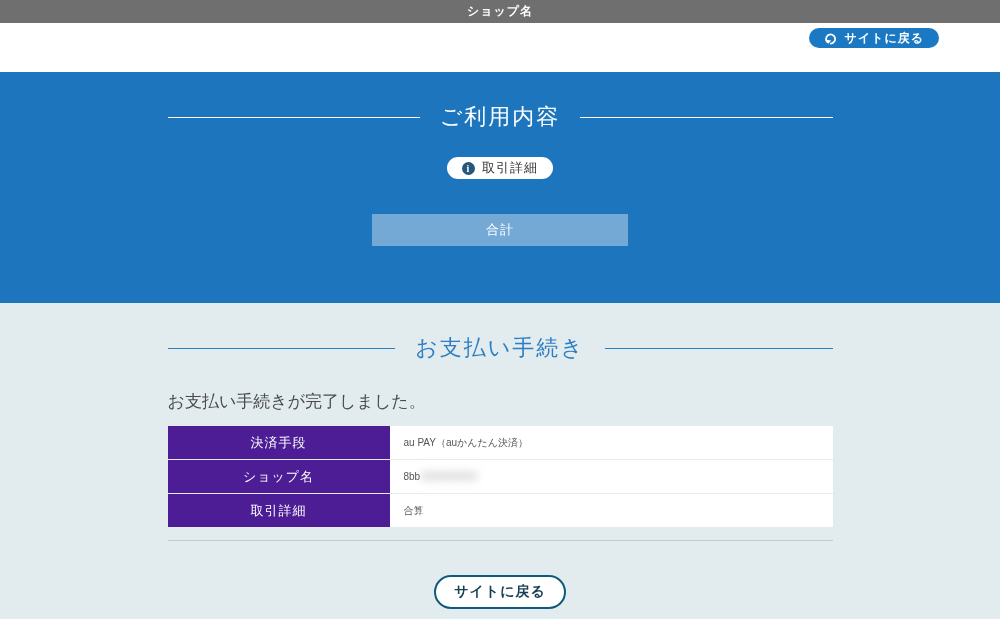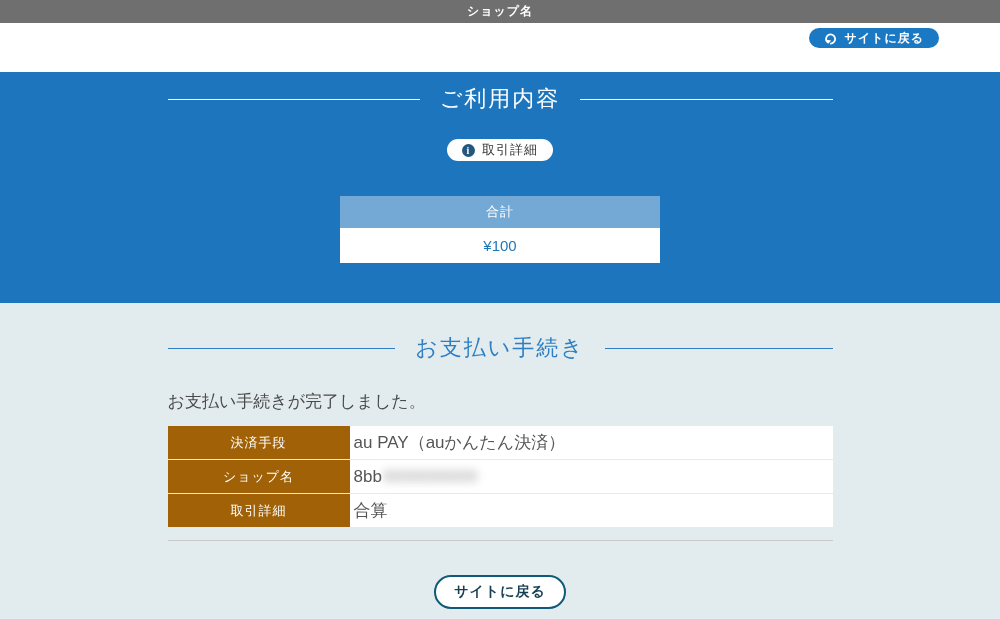--- a/index.html
+++ b/index.html
@@ -52,21 +52,21 @@
   .usage-section {
     height: 231px;
     background: #1d76bd;
   }
   .section-title-row {
     display: flex;
     align-items: center;
     width: 665px;
     margin: 0 auto;
   }
-  .usage-section .section-title-row { padding-top: 12px; }
+  .usage-section .section-title-row { padding-top: 30px; }
   .section-title-row .line { flex: 1; height: 1px; }
   .usage-section .line { background: #ffffff; }
   .section-title {
     font-size: 22px;
     letter-spacing: 2px;
     margin: 0 20px;
     white-space: nowrap;
   }
   .usage-section .section-title { color: #ffffff; }
 
@@ -93,21 +93,21 @@
     color: #ffffff;
     font-size: 10px;
     font-weight: bold;
     display: flex;
     align-items: center;
     justify-content: center;
     font-family: "Liberation Serif", serif;
   }
 
   .total-table {
-    width: 320px;
+    width: 256px;
     margin: 35px auto 0;
   }
   .total-header {
     height: 32px;
     background: #74a9d6;
     color: #ffffff;
     font-size: 13px;
     display: flex;
     align-items: center;
     justify-content: center;
@@ -143,37 +143,37 @@
   .detail-table {
     width: 665px;
     margin: 13px auto 0;
   }
   .detail-row {
     display: flex;
     height: 33px;
     margin-bottom: 1px;
   }
   .detail-label {
-    width: 182px;
-    background: #a16207;
+    width: 222px;
+    background: #4c1d95;
     color: #ffffff;
     font-size: 13px;
     display: flex;
     align-items: center;
     justify-content: center;
     letter-spacing: 1px;
   }
   .detail-value {
     flex: 1;
     background: #ffffff;
     color: #555555;
-    font-size: 17px;
-    display: flex;
-    align-items: center;
-    padding-left: 4px;
+    font-size: 10px;
+    display: flex;
+    align-items: center;
+    padding-left: 14px;
   }
   .redacted {
     filter: blur(4px);
     color: #9a9a9a;
     margin-left: 1px;
     user-select: none;
   }
 
   .divider {
     width: 665px;
@@ -224,21 +224,20 @@
     <span class="line"></span>
   </div>
 
   <button class="details-btn">
     <span class="info-icon">i</span>
     <span>取引詳細</span>
   </button>
 
   <div class="total-table">
     <div class="total-header">合計</div>
-    <div class="total-value">¥100</div>
   </div>
 </div>
 
 <div class="payment-section">
   <div class="section-title-row">
     <span class="line"></span>
     <span class="section-title">お支払い手続き</span>
     <span class="line"></span>
   </div>
 

